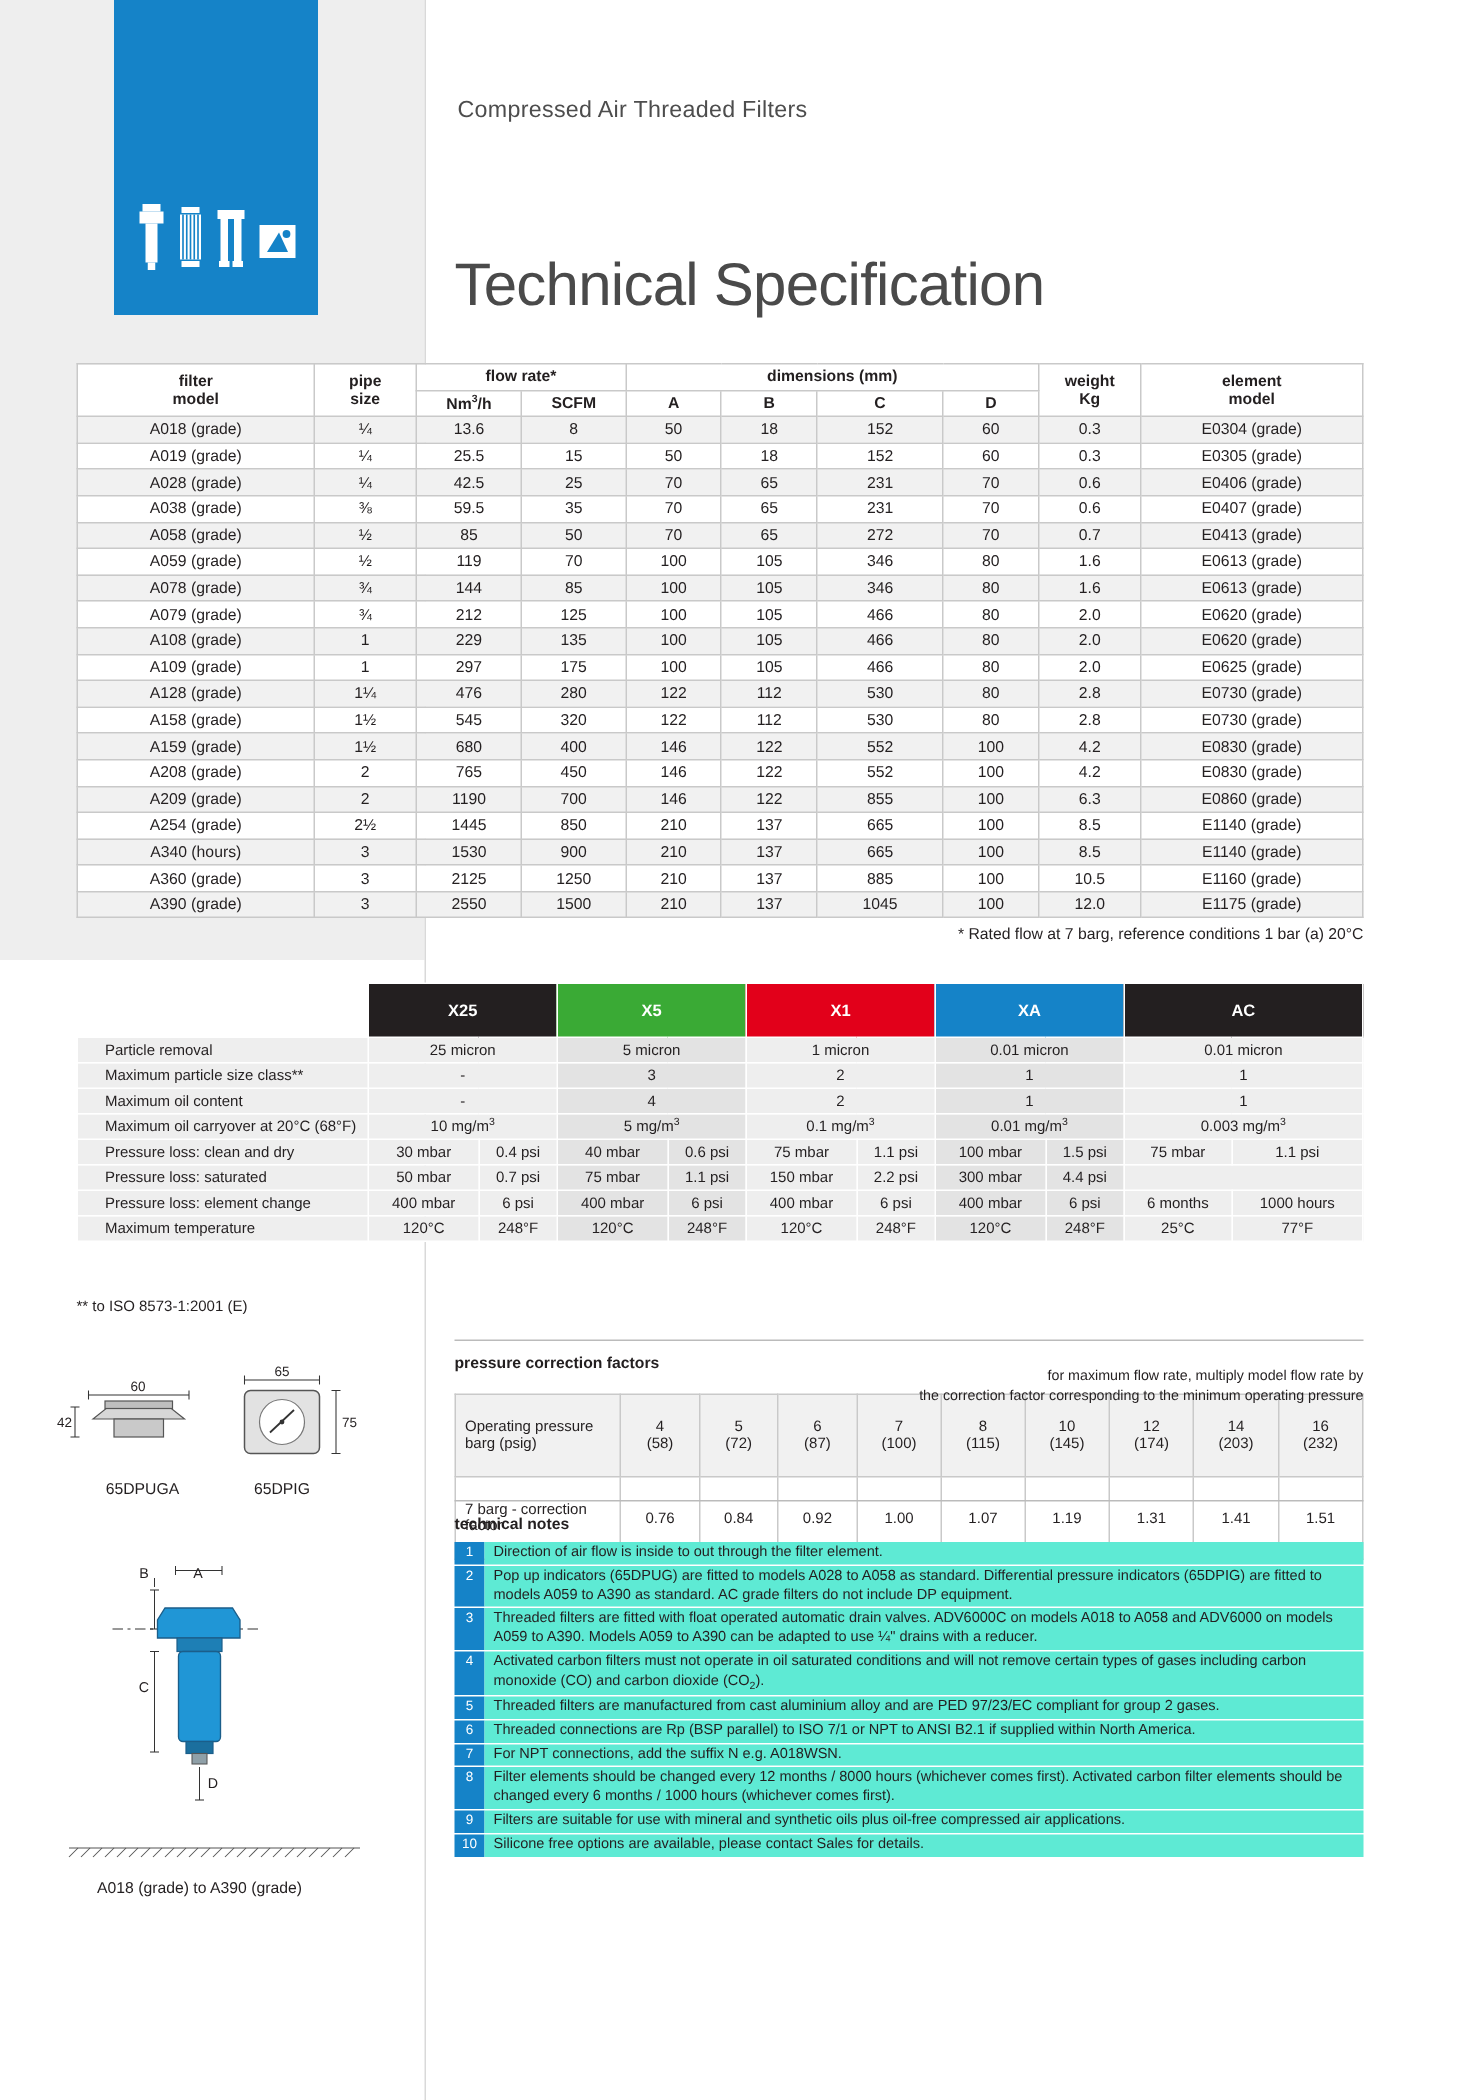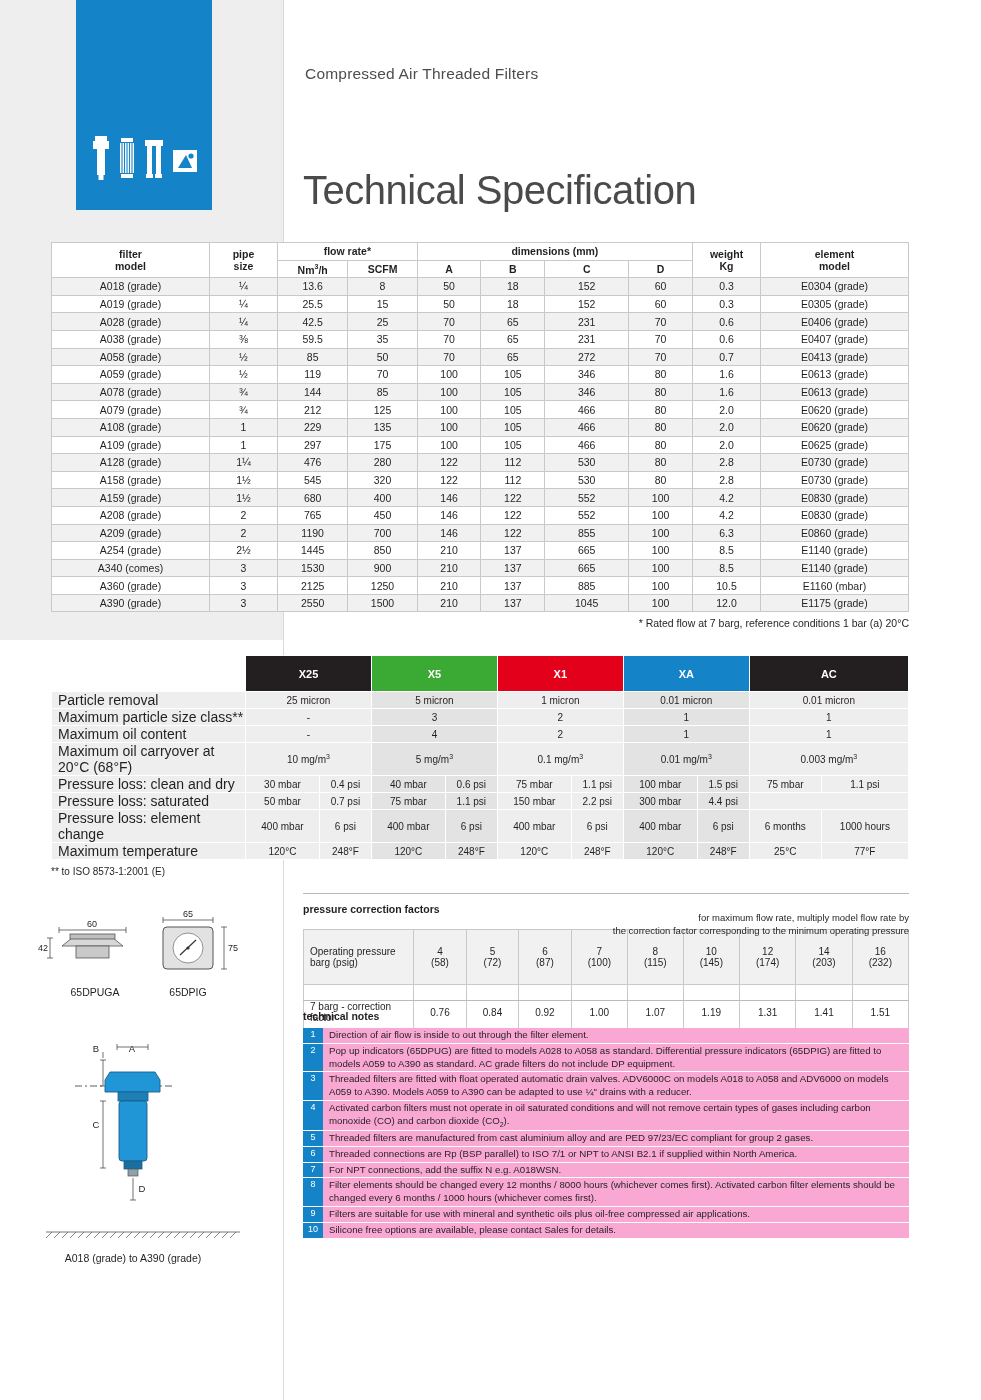--- a/index.html
+++ b/index.html
@@ -68,22 +68,22 @@
   
   .grade-table {
     position:absolute; left:51px; top:655px; width:858px;
     border-collapse:collapse; font-size:10px;
   }
   .grade-table td, .grade-table th {
     border:1px solid #ffffff; padding:0; height:17px; text-align:center;
     vertical-align:middle;
   }
   .grade-table .lbl {
-    text-align:left; padding-left:6px; background:#eeeeee; width:194px;
-    font-size:14px;
+    text-align:left; padding-left:18px; background:#eeeeee; width:194px;
+    font-size:10px;
   }
   .grade-table .hdr {
     height:36px; color:#ffffff; font-weight:bold; font-size:11px;margin-top:23px;
   }
   .grade-table td.val { background:#eeeeee; }
   .grade-table td.val2 { background:#e3e3e3; }
   .capcol { height:18px; }
   .capcol span { color:#fff; font-size:10px; }
   .iso-note {
     position:absolute; left:51px; top:866px; font-size:10px;
@@ -113,21 +113,21 @@
   
   .tn-wrap { position:absolute; left:303px; top:1000px; width:606px; }
   .tn-rule { height:1px; background:#bbbbbb; width:606px; }
   .tn-title { font-size:10.5px; font-weight:bold; margin-top:9px; margin-bottom:6px; }
   .tn-row { display:flex; align-items:stretch; margin-bottom:1px; }
   .tn-num {
     width:20px; min-width:20px; background:#1583c8; color:#fff;
     font-size:9px; text-align:center; padding-top:1px;
   }
   .tn-txt {
-    background:#f9a8d4; flex:1; font-size:9.7px; line-height:1.32;
+    background:#5eead4; flex:1; font-size:9.7px; line-height:1.32;
     padding:1px 4px 1px 6px;
   }
   sub { font-size:7px; }
   sup { font-size:7px; }
 </style>
 </head>
 <body>
 
 <div class="left-band">
   <div class="left-band-grey"></div>
@@ -390,42 +390,42 @@
         <td>1445</td>
         <td>850</td>
         <td>210</td>
         <td>137</td>
         <td>665</td>
         <td>100</td>
         <td>8.5</td>
         <td>E1140 (grade)</td>
       </tr>
       <tr>
-        <td>A340 (comes)</td>
+        <td>A340 (hours)</td>
         <td>3</td>
         <td>1530</td>
         <td>900</td>
         <td>210</td>
         <td>137</td>
         <td>665</td>
         <td>100</td>
         <td>8.5</td>
         <td>E1140 (grade)</td>
       </tr>
       <tr>
         <td>A360 (grade)</td>
         <td>3</td>
         <td>2125</td>
         <td>1250</td>
         <td>210</td>
         <td>137</td>
         <td>885</td>
         <td>100</td>
         <td>10.5</td>
-        <td>E1160 (mbar)</td>
+        <td>E1160 (grade)</td>
       </tr>
       <tr>
         <td>A390 (grade)</td>
         <td>3</td>
         <td>2550</td>
         <td>1500</td>
         <td>210</td>
         <td>137</td>
         <td>1045</td>
         <td>100</td>

